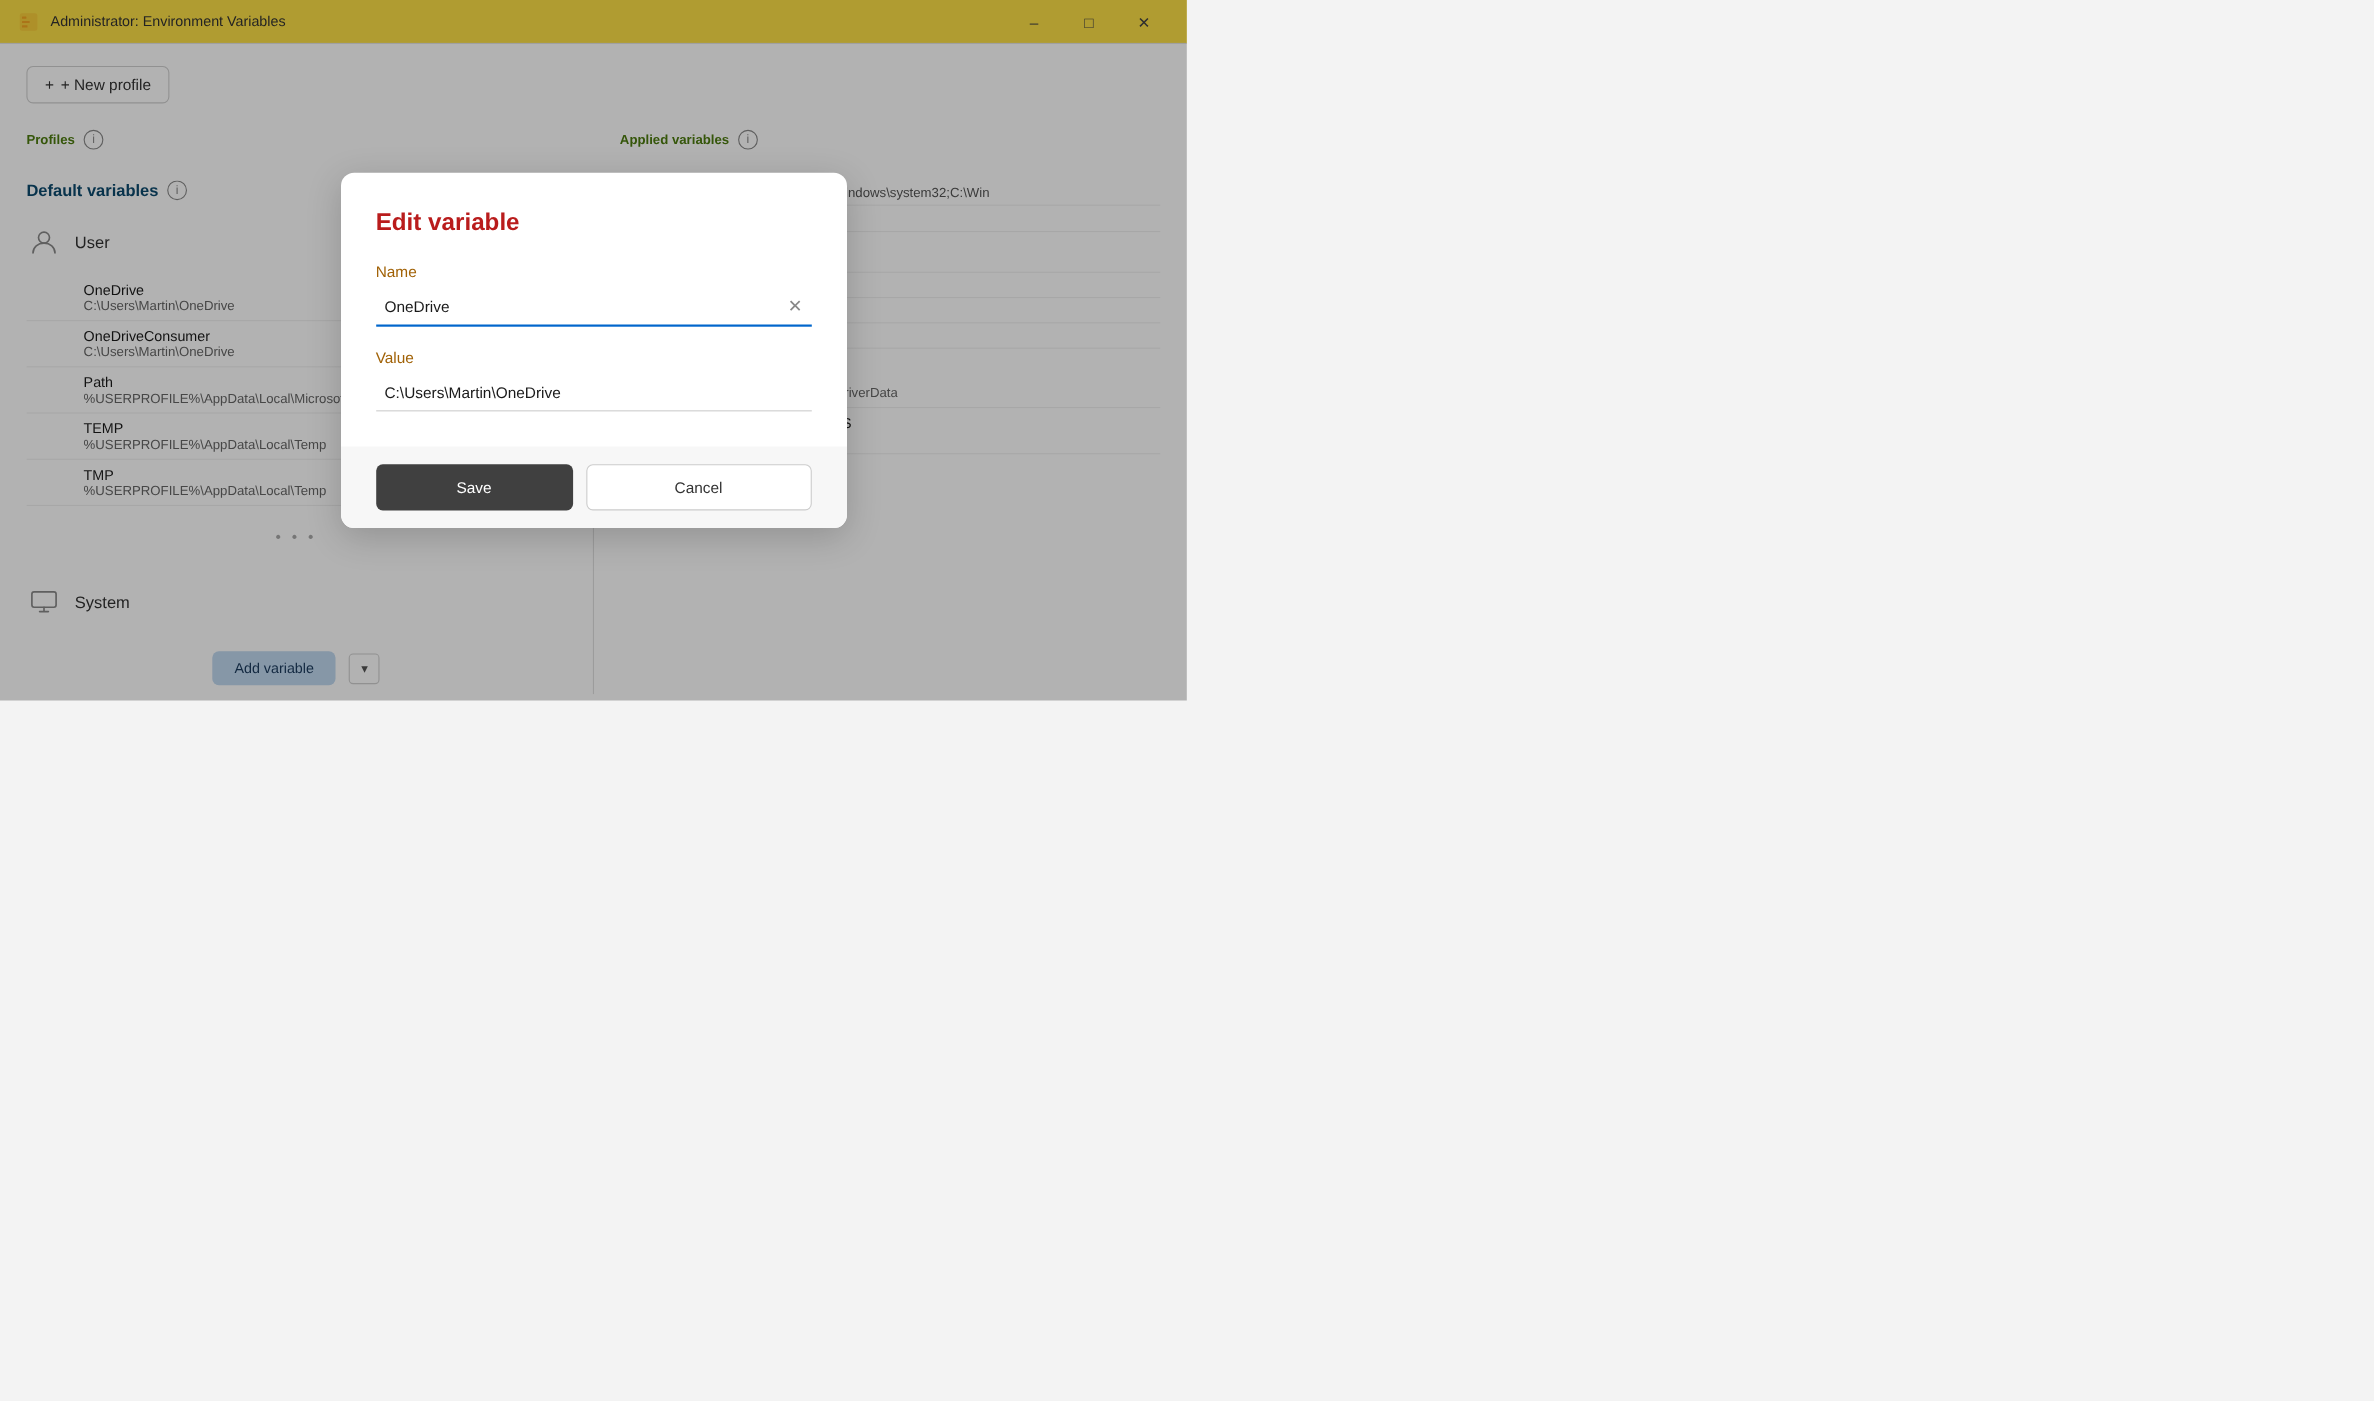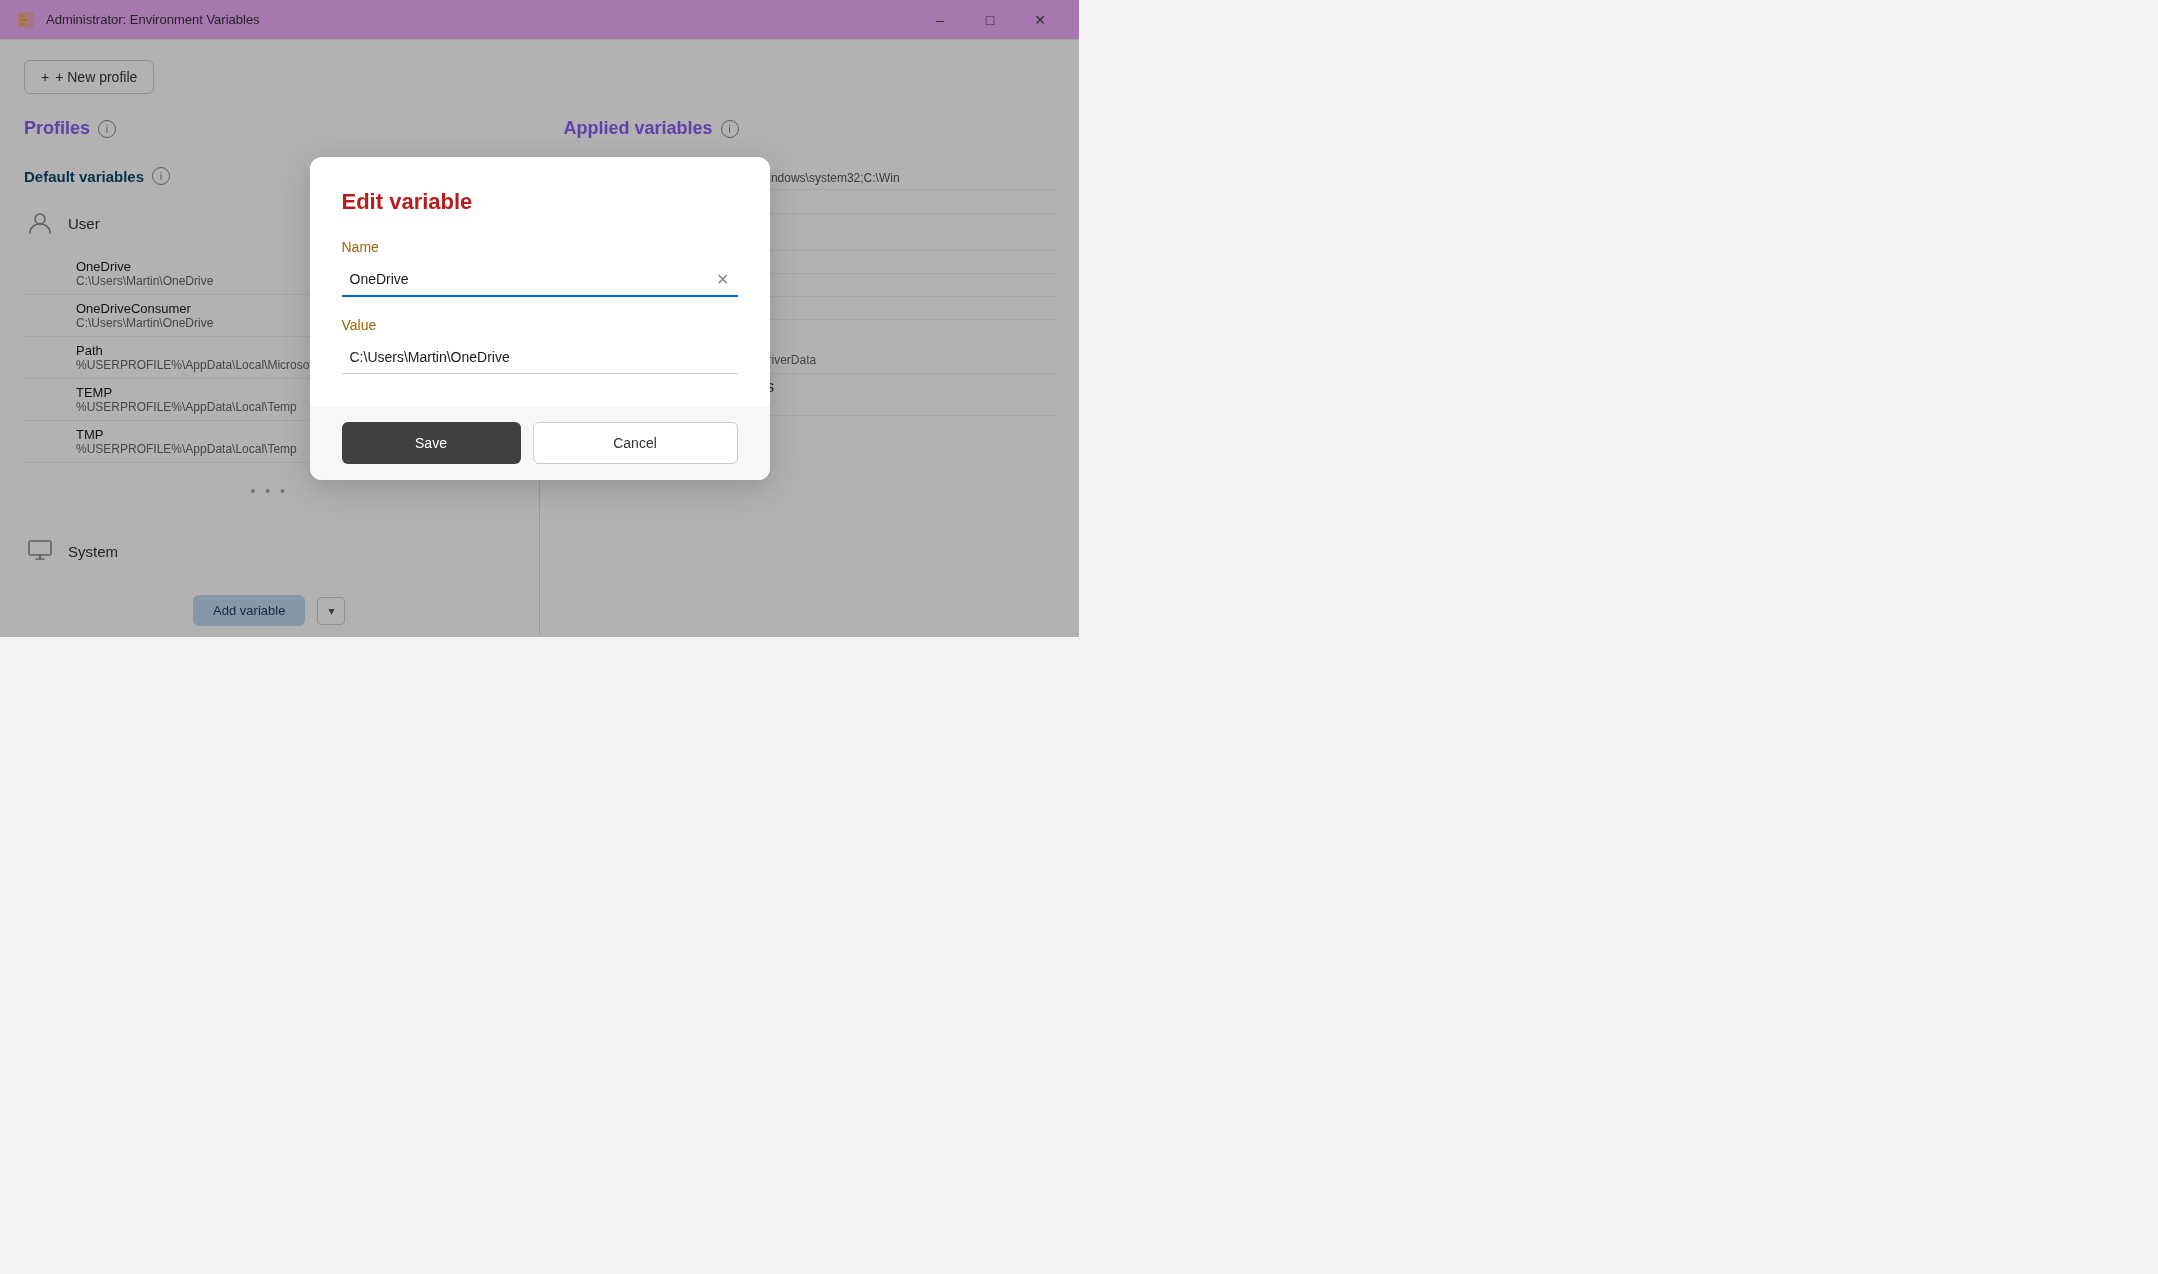--- a/index.html
+++ b/index.html
@@ -7,21 +7,21 @@
       font-family: 'Segoe UI', sans-serif;
       background: #f3f3f3;
       width: 1079px;
       height: 637px;
       overflow: hidden;
       position: relative;
     }
 
     
     .titlebar {
-      background: #f0abfc;
+      background: #fde047;
       height: 40px;
       display: flex;
       align-items: center;
       padding: 0 16px;
       border-bottom: 1px solid #e5e5e5;
       justify-content: space-between;
     }
     .titlebar-left {
       display: flex;
       align-items: center;
@@ -77,23 +77,23 @@
     }
 
     
     .section-header {
       display: flex;
       align-items: center;
       gap: 8px;
       margin-bottom: 16px;
     }
     .section-title {
-      font-size: 18px;
+      font-size: 12px;
       font-weight: 600;
-      color: #8b5cf6;
+      color: #4d7c0f;
     }
     .info-icon {
       width: 18px;
       height: 18px;
       border-radius: 50%;
       border: 1.5px solid #888;
       display: flex;
       align-items: center;
       justify-content: center;
       font-size: 11px;

